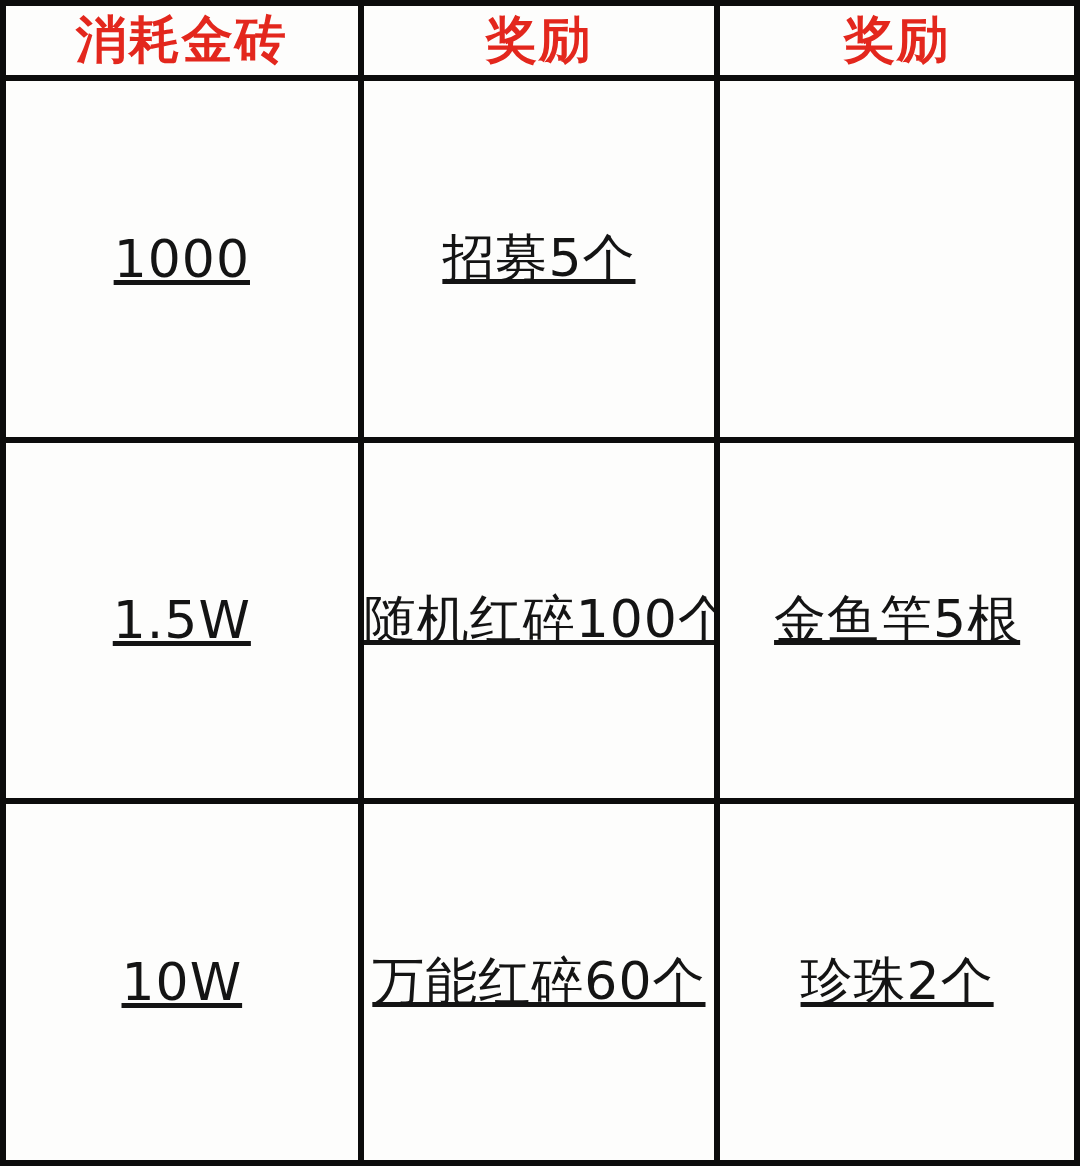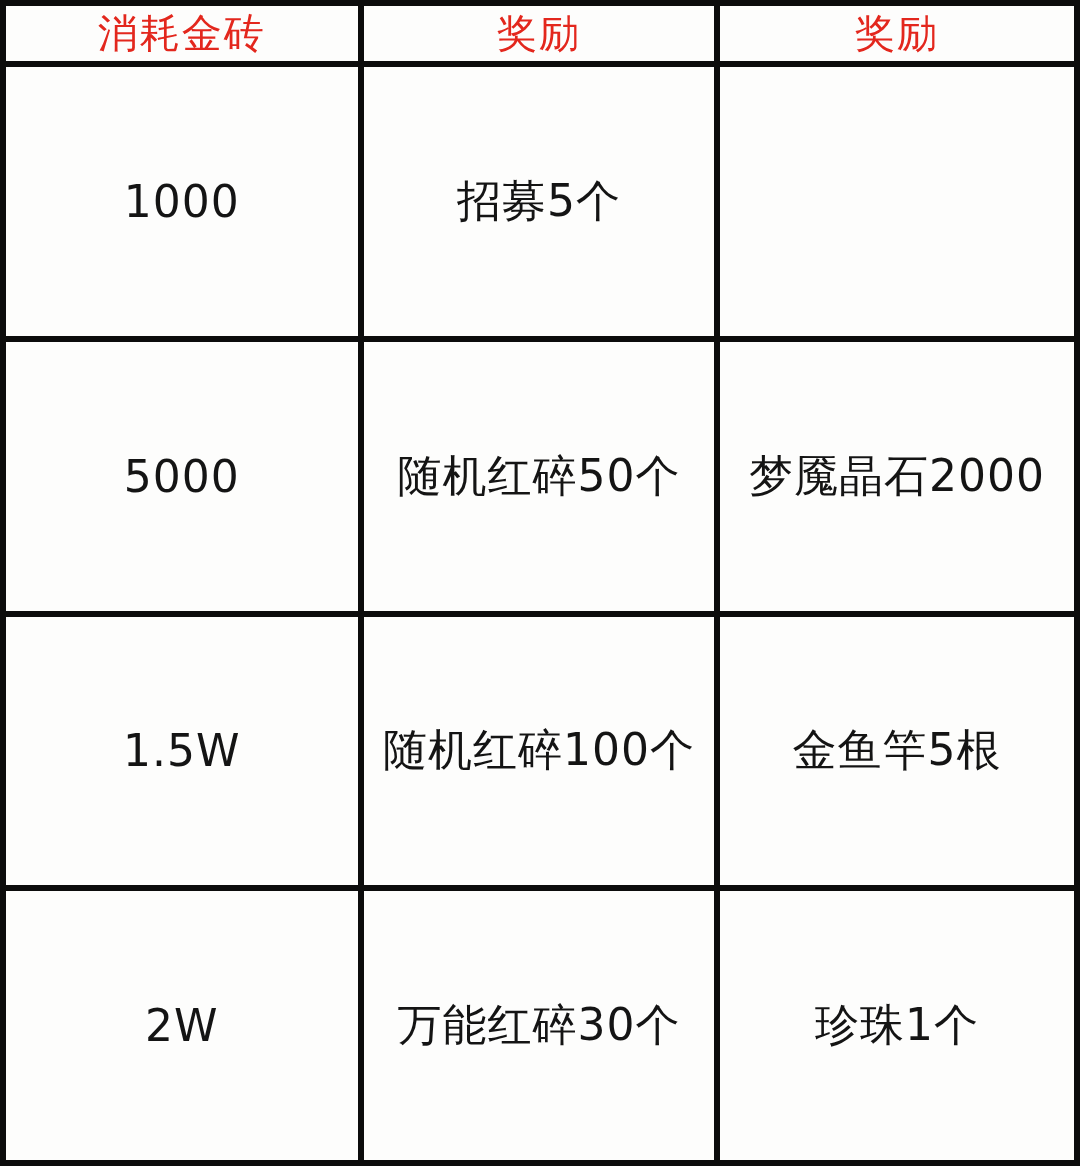--- a/index.html
+++ b/index.html
@@ -26,29 +26,30 @@
   .reward-table th,
   .reward-table td {
     border: 6px solid var(--border);
     text-align: center;
     vertical-align: middle;
     overflow: hidden;
     white-space: nowrap;
   }
   .reward-table th {
     color: var(--header-text);
-    font-size: 40px;
-    font-weight: normal;
+    font-size: 51px;
+    font-weight: bold;
     letter-spacing: 2px;
   }
   .reward-table td {
     color: var(--body-text);
-    font-size: 44px;
+    font-size: 52px;
     font-weight: 500;
     letter-spacing: 1px;
+    text-decoration: underline;
   }
   .reward-table tr { height: 10%; }
   col.c-cost    { width: 33.3%; }
   col.c-reward1 { width: 33.2%; }
   col.c-reward2 { width: 33.5%; }
 </style>
 </head>
 <body>
 
 <table class="reward-table">
@@ -64,28 +65,23 @@
       <th>奖励</th>
     </tr>
   </thead>
   <tbody>
     <tr>
       <td>1000</td>
       <td>招募5个</td>
       <td></td>
     </tr>
     <tr>
-      <td>5000</td>
-      <td>随机红碎50个</td>
-      <td>梦魇晶石2000</td>
-    </tr>
-    <tr>
       <td>1.5W</td>
       <td>随机红碎100个</td>
       <td>金鱼竿5根</td>
     </tr>
     <tr>
-      <td>2W</td>
-      <td>万能红碎30个</td>
-      <td>珍珠1个</td>
+      <td>10W</td>
+      <td>万能红碎60个</td>
+      <td>珍珠2个</td>
     </tr>
   </tbody>
 </table>
 
 </body></html>

